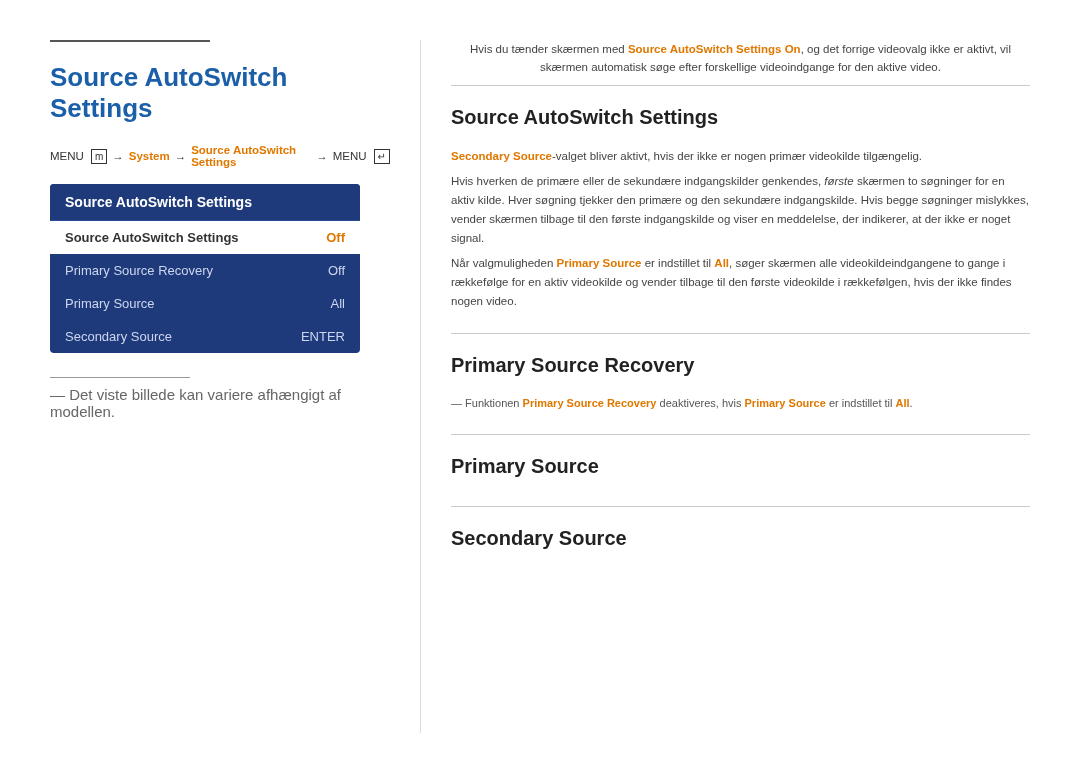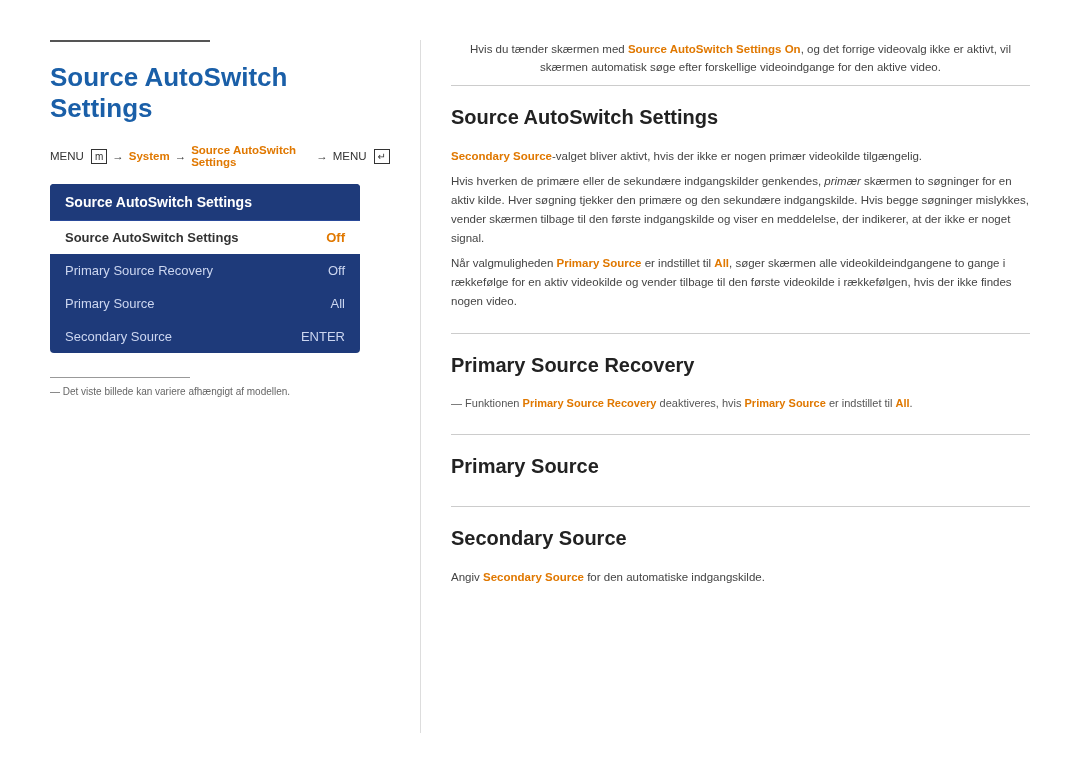--- a/index.html
+++ b/index.html
@@ -95,21 +95,21 @@
       color: #ccd6f0;
     }
     .footnote-divider {
       width: 140px;
       height: 1px;
       background: #999;
       margin-top: 24px;
       margin-bottom: 8px;
     }
     .footnote {
-      font-size: 10px;
+      font-size: 15px;
       color: #666;
     }
 
     
     .right-panel {
       flex: 1;
       padding-left: 30px;
       border-left: 1px solid #ddd;
       overflow-y: auto;
     }
@@ -203,38 +203,35 @@
     <div class="right-top-text">
       Hvis du tænder skærmen med <span class="orange">Source AutoSwitch Settings On</span>, og det forrige videovalg ikke er aktivt, vil skærmen automatisk søge efter forskellige videoindgange for den aktive video.
     </div>
 
     <div class="section-block top-border">
       <div class="section-title">Source AutoSwitch Settings</div>
       <p class="section-body">
         <span class="orange">Secondary Source</span>-valget bliver aktivt, hvis der ikke er nogen primær videokilde tilgængelig.
       </p>
       <p class="section-body">
-        Hvis hverken de primære eller de sekundære indgangskilder genkendes, <span class="italic">primær</span> skærmen to søgninger for en aktiv kilde. Hver søgning tjekker den primære og den sekundære indgangskilde. Hvis begge søgninger mislykkes, vender skærmen tilbage til den første indgangskilde og viser en meddelelse, der indikerer, at der ikke er noget signal.
+        Hvis hverken de primære eller de sekundære indgangskilder genkendes, <span class="italic">første</span> skærmen to søgninger for en aktiv kilde. Hver søgning tjekker den primære og den sekundære indgangskilde. Hvis begge søgninger mislykkes, vender skærmen tilbage til den første indgangskilde og viser en meddelelse, der indikerer, at der ikke er noget signal.
       </p>
       <p class="section-body">
         Når valgmuligheden <span class="orange">Primary Source</span> er indstillet til <span class="orange">All</span>, søger skærmen alle videokildeindgangene to gange i rækkefølge for en aktiv videokilde og vender tilbage til den første videokilde i rækkefølgen, hvis der ikke findes nogen video.
       </p>
     </div>
 
     <div class="section-block top-border">
       <div class="section-title">Primary Source Recovery</div>
       <p class="section-note">
         <span class="dash">— </span>Funktionen <span class="orange">Primary Source Recovery</span> deaktiveres, hvis <span class="orange">Primary Source</span> er indstillet til <span class="orange">All</span>.
       </p>
     </div>
 
     <div class="section-block top-border">
       <div class="section-title">Primary Source</div>
     </div>
 
     <div class="section-block top-border">
       <div class="section-title">Secondary Source</div>
-      <p class="section-body">
-        Angiv <span class="orange">Secondary Source</span> for den automatiske indgangskilde.
-      </p>
     </div>
   </div>
 </div>
 
 </body></html>

